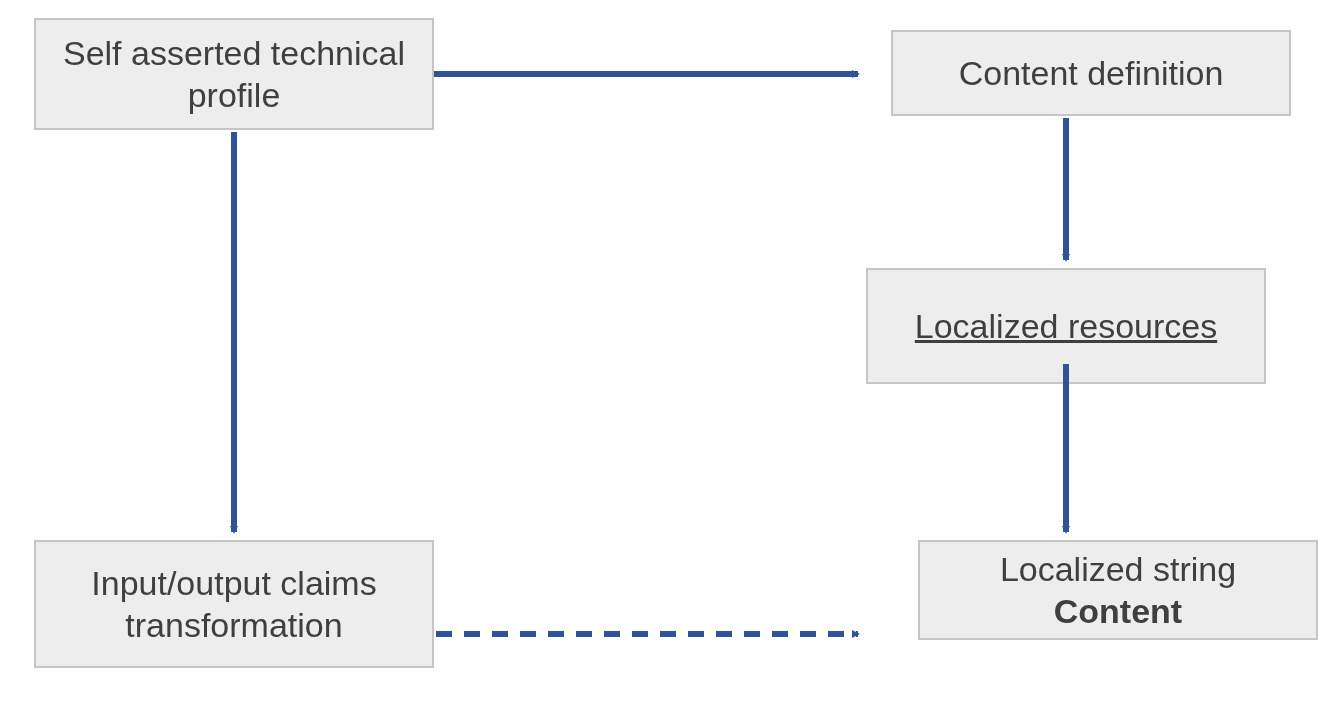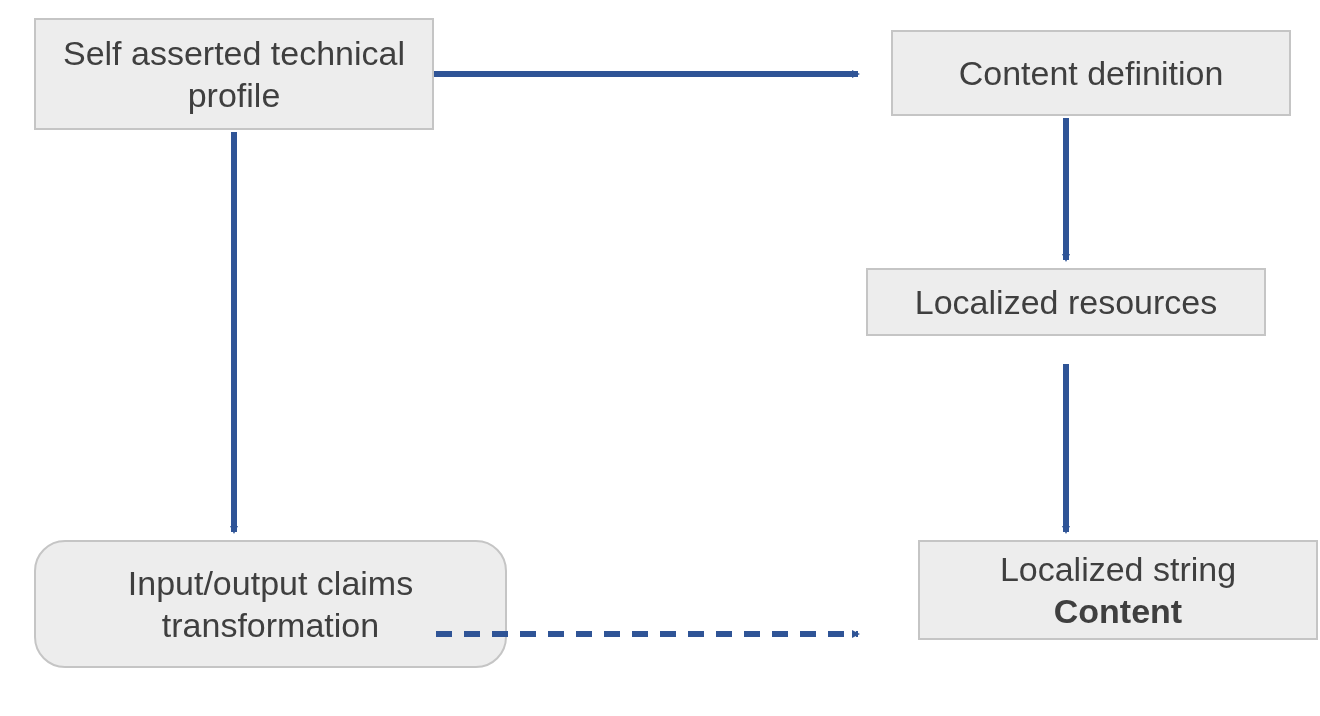--- a/index.html
+++ b/index.html
@@ -46,25 +46,25 @@
 <div class="diagram">
 
   <div class="box" style="left:34px; top:18px; width:400px; height:112px;align-items:center;">
     <span>Self asserted technical profile</span>
   </div>
 
   <div class="box" style="left:866px; top:30px; width:400px; height:86px;margin-left:25px;">
     <span>Content definition</span>
   </div>
 
-  <div class="box" style="left:866px; top:268px; width:400px; height:68px;">
+  <div class="box" style="left:866px; top:268px; width:400px; height:116px;text-decoration:underline;">
     <span>Localized resources</span>
   </div>
 
-  <div class="box" style="left:34px; top:540px; width:473px; height:128px;border-radius:31px;">
+  <div class="box" style="left:34px; top:540px; width:400px; height:128px;">
     <span>Input/output claims transformation</span>
   </div>
 
   <div class="box" style="left:918px; top:540px; width:400px; height:100px;">
     <span>Localized string</span>
     <span class="sub">Content</span>
   </div>
 
   <svg class="connectors" viewBox="0 0 1320 716">
     <defs>

